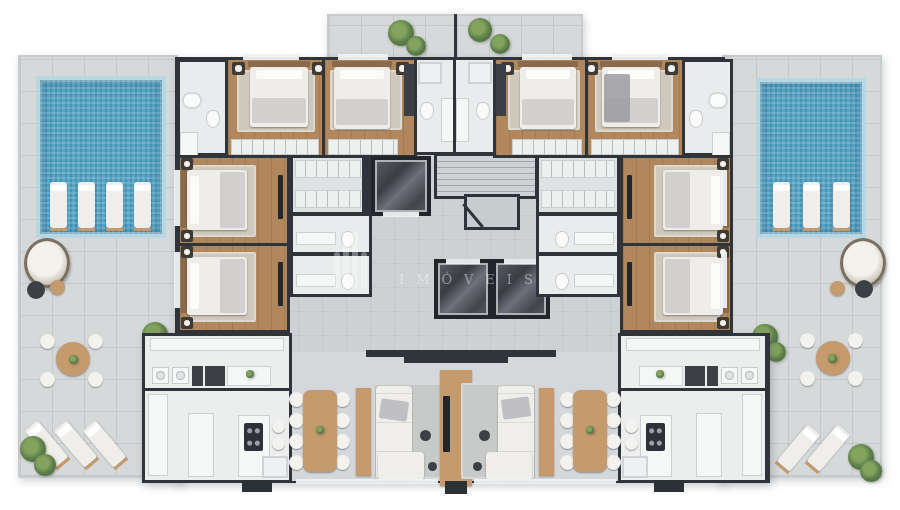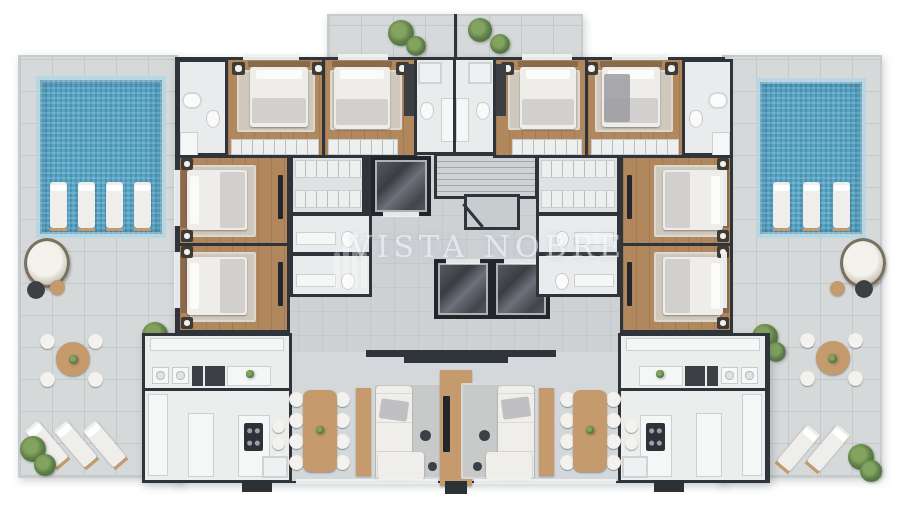--- a/index.html
+++ b/index.html
@@ -335,15 +335,15 @@
   <div class="a winstrip" style="left:296px;top:479px;width:142px;height:5px"></div>
   <div class="a winstrip" style="left:474px;top:479px;width:142px;height:5px"></div>
   <div class="a pier" style="left:242px;top:480px;width:30px;height:12px"></div>
   <div class="a pier" style="left:445px;top:481px;width:22px;height:13px"></div>
   <div class="a pier" style="left:654px;top:480px;width:30px;height:12px"></div>
 
   <div class="a wmbar" style="left:334px;top:252px;width:6px;height:36px"></div>
   <div class="a wmbar" style="left:343px;top:232px;width:6px;height:56px"></div>
   <div class="a wmbar" style="left:352px;top:232px;width:6px;height:56px"></div>
   <div class="a wmbar" style="left:361px;top:252px;width:6px;height:36px"></div>
-  <div class="a wm-title" style="left:350px;top:229px;width:244px">VISTA NOBRE</div>
+  <div class="a wm-sub" style="left:368px;top:272px;width:208px">IMÓVEIS</div>
 
 </div>
 
 </body></html>

